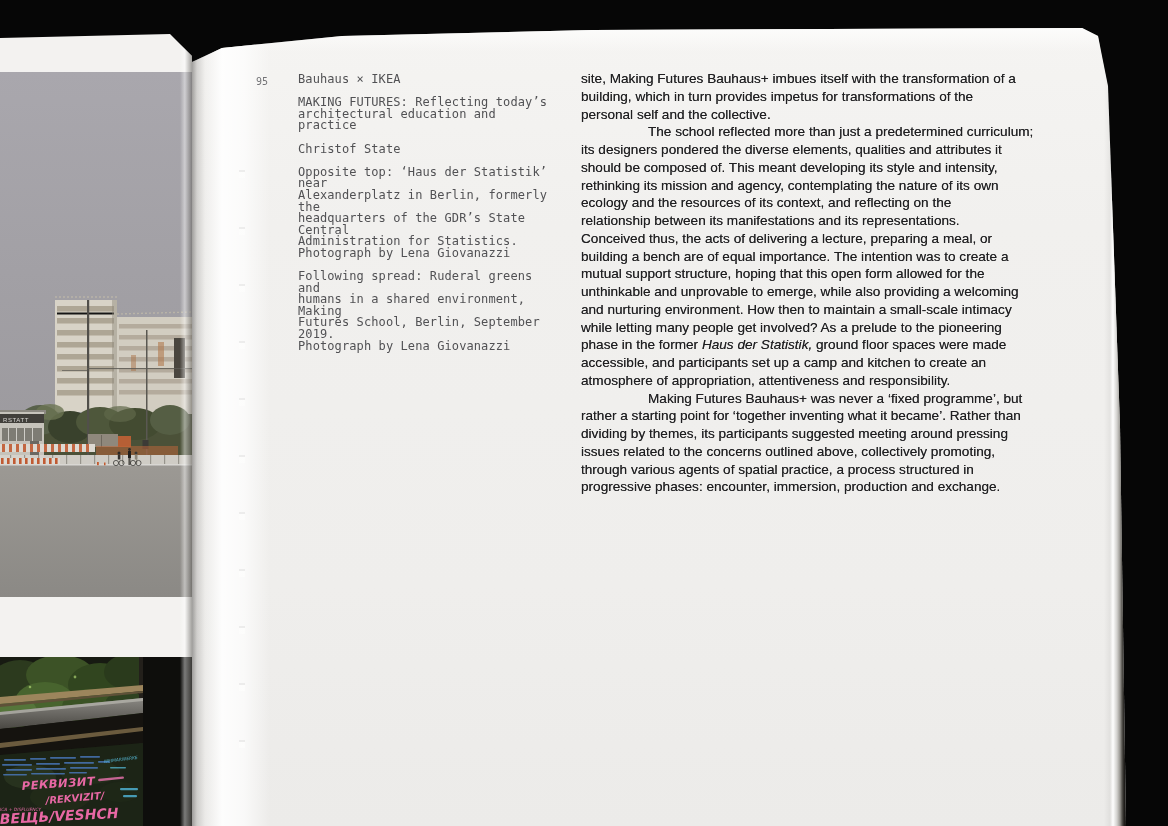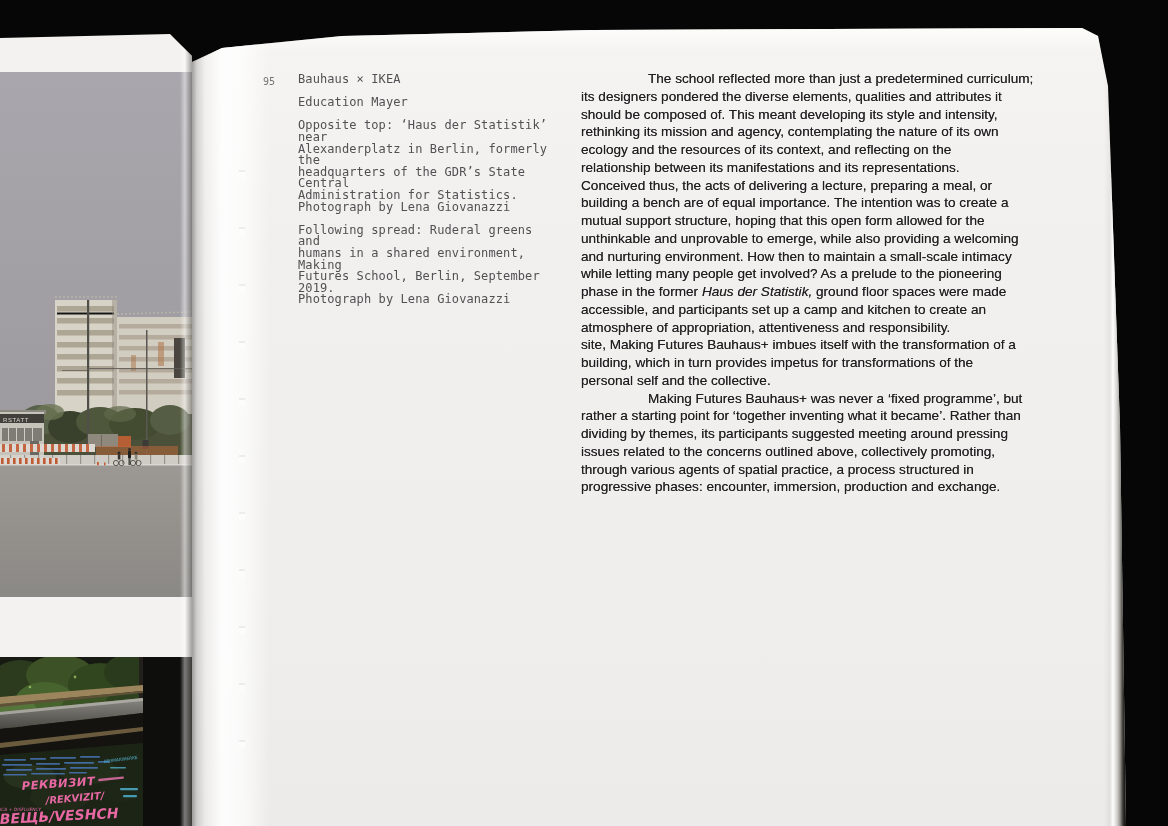--- a/index.html
+++ b/index.html
@@ -20,21 +20,21 @@
               clip-path:polygon(0 36px,30px 22px,150px 10px,400px 4px,890px 2px,906px 10px,916px 60px,928px 400px,934px 800px,0 800px);}
   .gutter{position:absolute;left:0;top:0;width:78px;height:100%;z-index:1;
           background:linear-gradient(90deg,rgba(80,78,76,.5) 0,rgba(138,136,133,.30) 5px,rgba(230,229,227,.25) 13px,rgba(255,255,255,.9) 30px,rgba(255,255,255,.7) 52px,rgba(255,255,255,0) 78px);}
   .stitches{position:absolute;left:47px;top:95px;width:6px;height:640px;z-index:1;opacity:.8;
             background:repeating-linear-gradient(180deg,rgba(0,0,0,0) 0 49px,rgba(0,0,0,.07) 49px 51px,rgba(253,253,252,.95) 51px 57px);}
   .top-edge{position:absolute;top:0;left:0;right:0;height:26px;z-index:1;
             background:linear-gradient(180deg,#fdfdfc,rgba(253,253,252,0));}
   .edge-stack{position:absolute;right:0;top:0;width:24px;height:100%;z-index:2;
               background:linear-gradient(90deg,rgba(0,0,0,0) 0,rgba(0,0,0,.05) 6px,rgba(255,255,255,.95) 9px,#d2d1ce 13px,#9a9893 16px,#56544f 18px,#23211e 20px,#000 24px);}
 
-  .page-num{position:absolute;left:71px;top:50px;z-index:3;
+  .page-num{position:absolute;left:64px;top:50px;z-index:3;
             font-family:"DejaVu Sans Mono",monospace;font-size:10px;color:#737376;}
   .captions{position:absolute;left:106px;top:48px;width:256px;z-index:3;
             font-family:"DejaVu Sans Mono",monospace;font-size:12px;line-height:11.6px;
             color:#515154;letter-spacing:.1px;}
   .cap-block{white-space:pre-line;margin:0 0 11.6px 0;}
 
   .body-col{position:absolute;left:389px;top:44px;width:520px;z-index:3;
             font-size:13.6px;line-height:17.75px;color:#1f1f21;
             text-shadow:0 0 .4px rgba(31,31,33,.75);}
   .para{margin:0;white-space:pre-line;}
@@ -266,51 +266,53 @@
 
   <div class="right-page">
     <div class="top-edge"></div>
     <div class="gutter"></div>
     <div class="stitches"></div>
 
     <div class="page-num">95</div>
 
     <div class="captions">
       <div class="cap-block">Bauhaus × IKEA</div>
-      <div class="cap-block">Education Mayer</div>
+      <div class="cap-block">MAKING FUTURES: Reflecting today’s
+architectural education and practice</div>
+      <div class="cap-block">Christof State</div>
       <div class="cap-block">Opposite top: ‘Haus der Statistik’ near
 Alexanderplatz in Berlin, formerly the
 headquarters of the GDR’s State Central
 Administration for Statistics.
 Photograph by Lena Giovanazzi</div>
       <div class="cap-block">Following spread: Ruderal greens and
 humans in a shared environment, Making
 Futures School, Berlin, September 2019.
 Photograph by Lena Giovanazzi</div>
     </div>
 
     <div class="body-col">
+      <p class="para">site, Making Futures Bauhaus+ imbues itself with the transformation of a
+building, which in turn provides impetus for transformations of the
+personal self and the collective.</p>
       <p class="para indent"><span>The school reflected more than just a predetermined curriculum;
 its designers pondered the diverse elements, qualities and attributes it
 should be composed of. This meant developing its style and intensity,
 rethinking its mission and agency, contemplating the nature of its own
 ecology and the resources of its context, and reflecting on the
 relationship between its manifestations and its representations.
 Conceived thus, the acts of delivering a lecture, preparing a meal, or
 building a bench are of equal importance. The intention was to create a
 mutual support structure, hoping that this open form allowed for the
 unthinkable and unprovable to emerge, while also providing a welcoming
 and nurturing environment. How then to maintain a small-scale intimacy
 while letting many people get involved? As a prelude to the pioneering
 phase in the former </span><span class="it">Haus der Statistik,</span><span> ground floor spaces were made
 accessible, and participants set up a camp and kitchen to create an
 atmosphere of appropriation, attentiveness and responsibility.</span></p>
-      <p class="para">site, Making Futures Bauhaus+ imbues itself with the transformation of a
-building, which in turn provides impetus for transformations of the
-personal self and the collective.</p>
       <p class="para indent">Making Futures Bauhaus+ was never a ‘fixed programme’, but
 rather a starting point for ‘together inventing what it became’. Rather than
 dividing by themes, its participants suggested meeting around pressing
 issues related to the concerns outlined above, collectively promoting,
 through various agents of spatial practice, a process structured in
 progressive phases: encounter, immersion, production and exchange.</p>
     </div>
 
     <div class="edge-stack"></div>
   </div>

